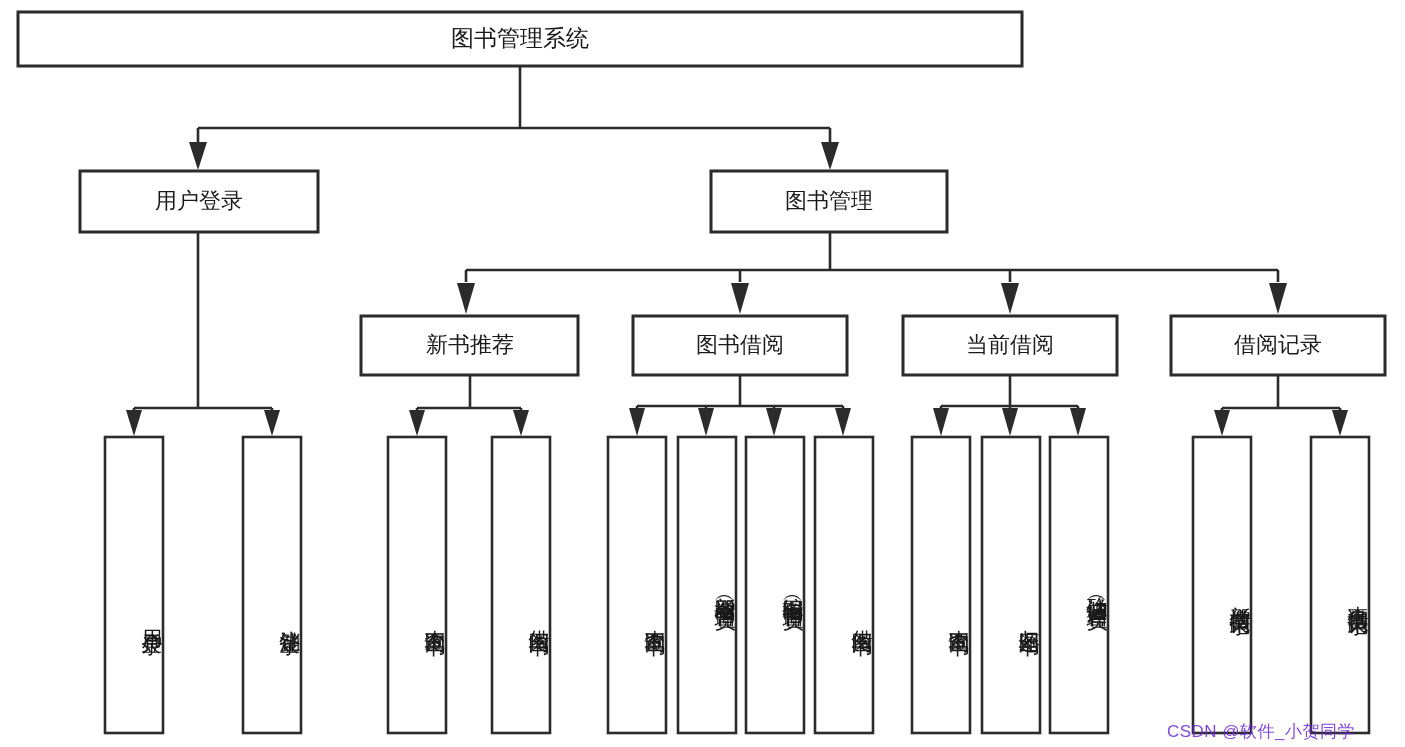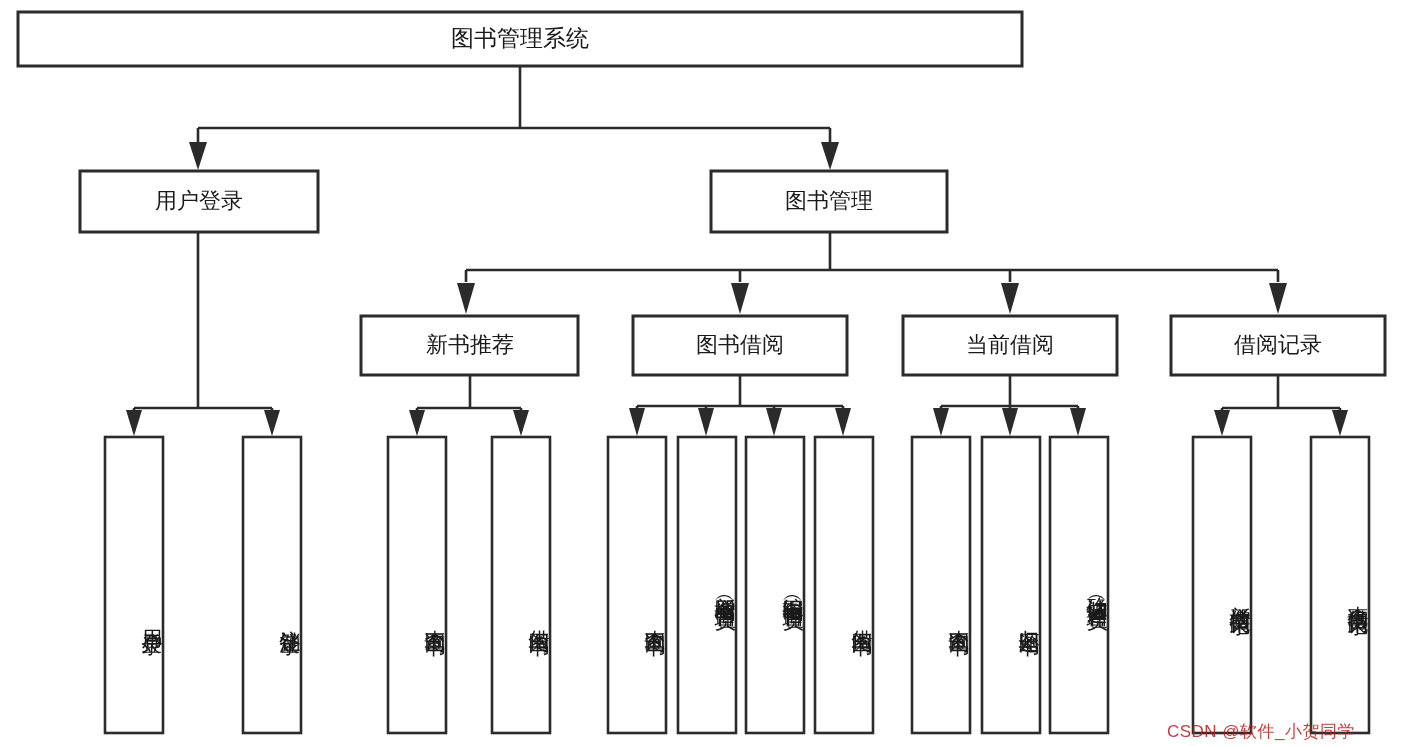--- a/index.html
+++ b/index.html
@@ -69,21 +69,21 @@
     color: #1a1a1a;
     white-space: nowrap;
     pointer-events: none;
   }
   .watermark {
     position: absolute;
     right: 8px;
     bottom: 4px;
     font-family: "Liberation Sans", "DejaVu Sans", sans-serif;
     font-size: 17px;
-    color: #b91c1c;
+    color: #6d28d9;
     opacity: 0.85;
     white-space: nowrap;
     letter-spacing: 0.5px;
   }
 </style>
 </head>
 <body>
 
 <div id="diagram-root">
 

